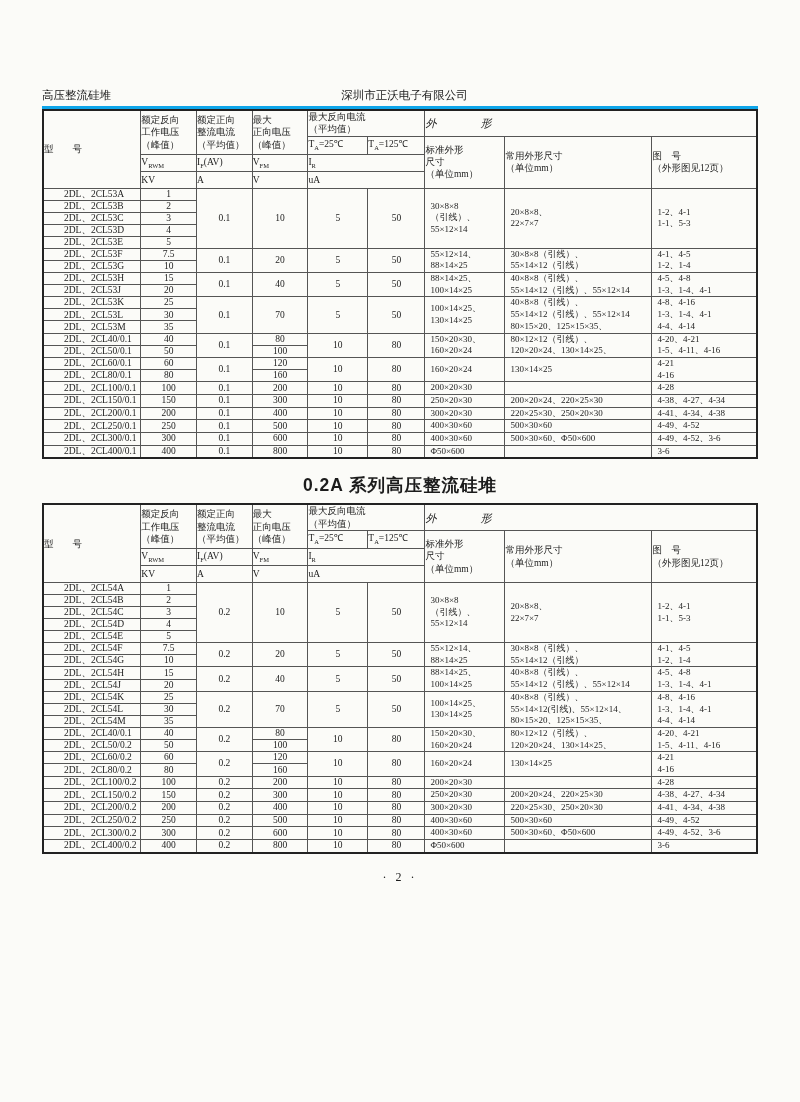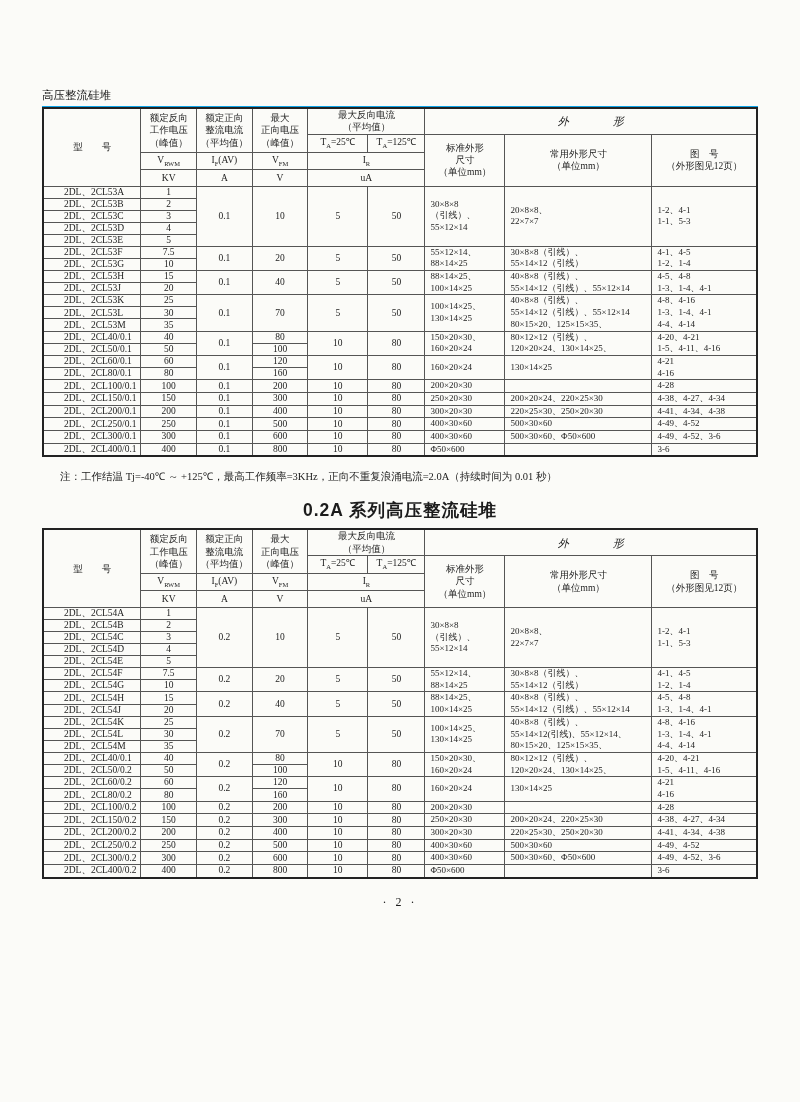--- a/index.html
+++ b/index.html
@@ -1,34 +1,34 @@
 <!DOCTYPE html>
 <html><head>
 <meta charset="utf-8">
 <style>
   * { margin:0; padding:0; box-sizing:border-box; }
   body { width:800px; height:1102px; background:#fbfbf8; color:#1c1c1c;
          font-family:"Liberation Serif", serif; position:relative; overflow:hidden; }
   .page { width:800px; height:1102px; padding:0 42px; }
 
   .band { display:flex; align-items:flex-end; padding-top:88px; padding-bottom:3px;
-          border-bottom:1px solid #0ea5e9;
+          border-bottom:3px solid #0ea5e9;
           font-family:"Liberation Sans", sans-serif; font-size:11.5px; }
   .band .left  { flex:0 0 auto; }
   .band .center{ flex:1 1 auto; text-align:center; padding-right:60px; }
 
   .tbl-title { text-align:center; font-family:"Liberation Sans", sans-serif;
                font-weight:bold; font-size:17.5px; margin-top:22px; margin-bottom:6px;
                letter-spacing:1px; }
   .t2 .tbl-title { margin-top:14px; }
 
   table { width:716px; border-collapse:collapse; table-layout:fixed;
           border:2px solid #222; }
   th, td { border:1px solid #555; font-weight:normal; overflow:hidden; }
-  thead th { font-size:9.5px; text-align:center; line-height:1.3; }
+  thead th { font-size:9.5px; text-align:left; line-height:1.3; }
   .pre { white-space:pre-line; }
   tr.h1 { height:26px; } tr.h2 { height:18px; } tr.h3 { height:17px; } tr.h4 { height:17px; }
   .shape-th { font-size:11px;font-style:italic; }
   tbody tr { height:12px; }
   tbody td { font-size:9.5px; line-height:1.15; }
   td.model { text-align:left; padding-left:20px; }
   td.num   { text-align:center; }
   td.dim   { text-align:left; padding-left:5px; font-size:9px;
              white-space:pre-line; line-height:1.3; }
   sub { font-size:6.5px; }
@@ -37,20 +37,21 @@
           font-family:"Liberation Serif", serif; }
   .footer { text-align:center; font-size:12px; margin-top:16px; letter-spacing:3px; }
 </style>
 </head>
 <body>
 
 <div class="page">
 
   <div class="band">
     <span class="left">高压整流硅堆</span>
+    <span class="center">深圳市正沃电子有限公司</span>
   </div>
 
   <div class="t1">
     <table>
       <colgroup>
         <col style="width:13.7%">
           <col style="width:7.8%">
           <col style="width:7.8%">
           <col style="width:7.8%">
         <col style="width:8.4%">
@@ -288,21 +289,20 @@
             <td class="num">0.1</td>
             <td class="num">800</td>
             <td class="num">10</td>
             <td class="num">80</td>
             <td class="dim">Φ50×600</td>
             <td class="dim"></td>
             <td class="dim">3-6</td>
           </tr>
         </tbody>
     </table>
-    <div class="note">注：工作结温 Tj=-40℃ ～ +125℃，最高工作频率=3KHz，正向不重复浪涌电流=2.0A（持续时间为 0.01 秒）</div>
   </div>
 
   <div class="t2">
     <div class="tbl-title">0.2A 系列高压整流硅堆</div>
     <table>
       <colgroup>
         <col style="width:13.7%">
           <col style="width:7.8%">
           <col style="width:7.8%">
           <col style="width:7.8%">

